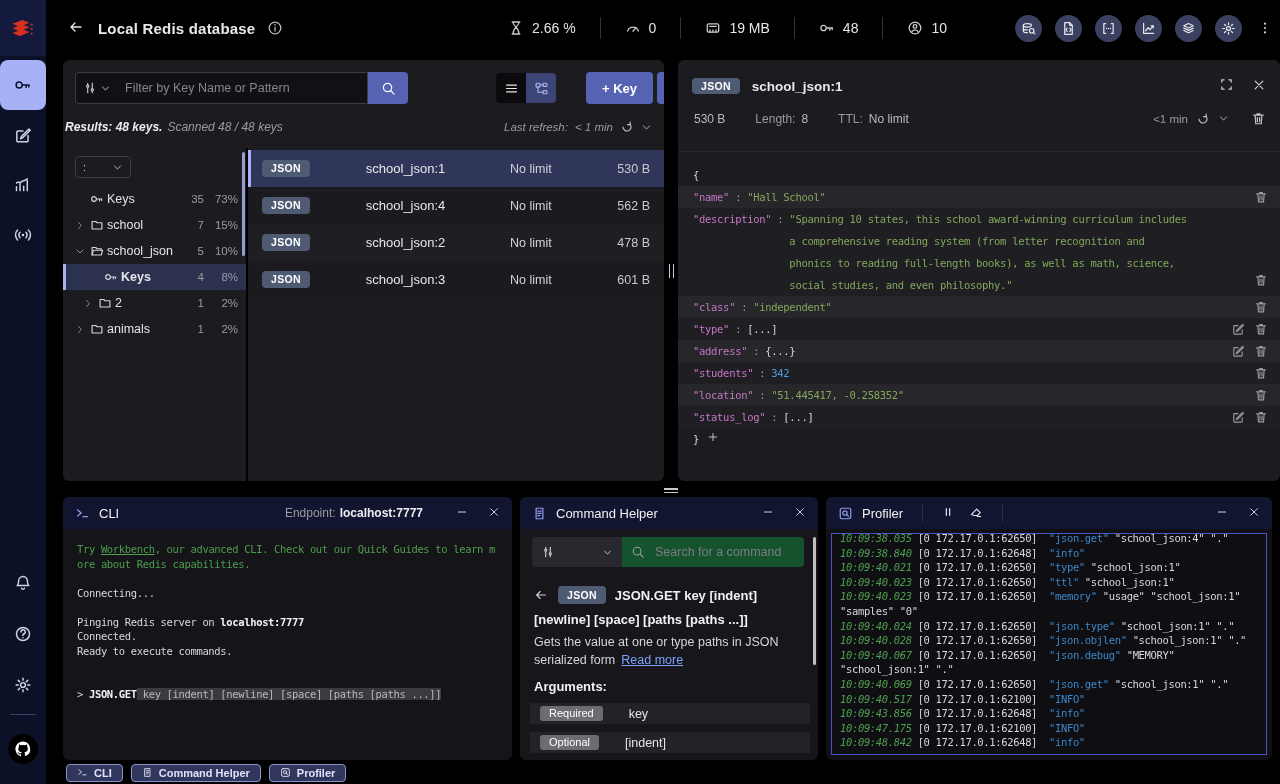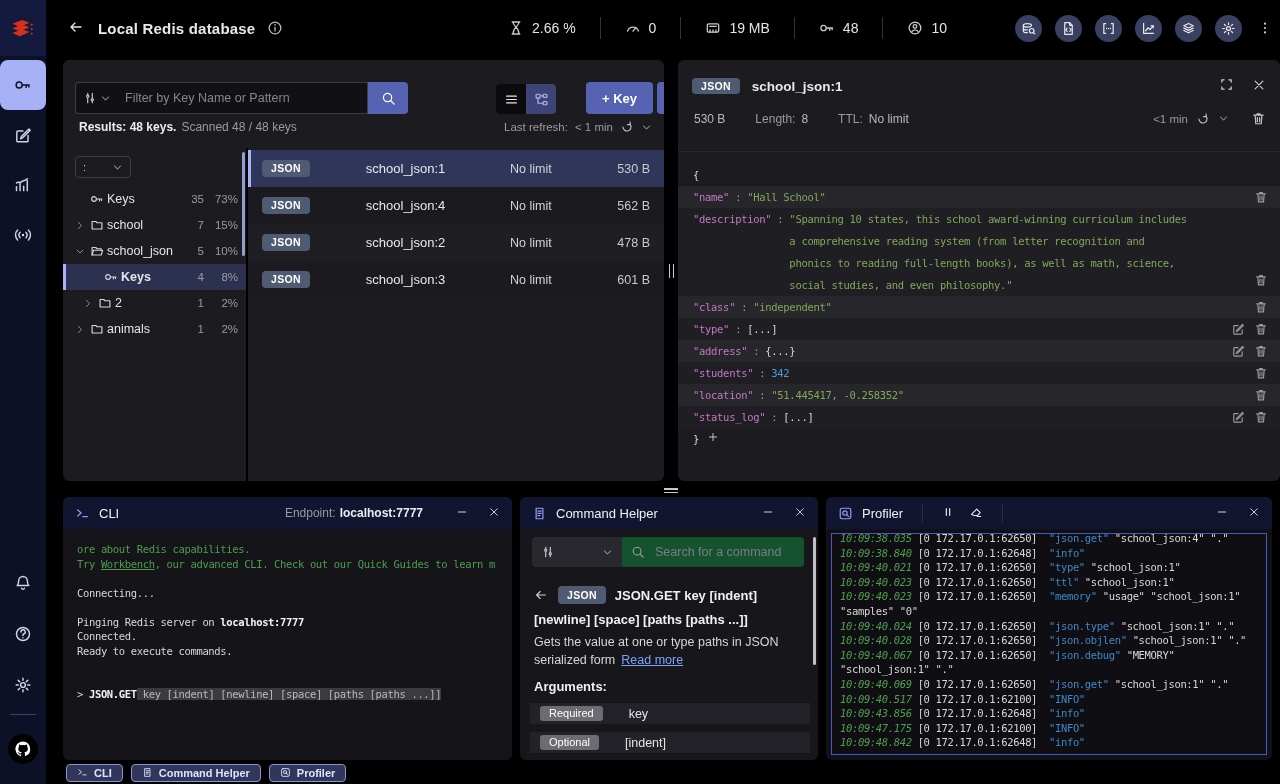--- a/index.html
+++ b/index.html
@@ -35,33 +35,33 @@
   .vsep{width:1px;height:22px;background:#33333a;margin:0 24px;}
   .tools{position:absolute;right:38px;top:0;height:56px;display:flex;align-items:center;gap:13px;}
   .toolbtn{width:27px;height:27px;border-radius:50%;background:#3a4160;display:flex;align-items:center;justify-content:center;color:#e8e8ee;}
   .kebab-btn{position:absolute;right:8px;top:21px;color:#d0d0d6;}
 
   
   .panel{position:absolute;background:#1b1b20;border-radius:6px;overflow:hidden;}
 
   
   #browser{left:63px;top:60px;width:601px;height:421px;}
-  .toolbar{position:absolute;left:12px;top:22px;height:32px;display:flex;align-items:flex-end;}
+  .toolbar{position:absolute;left:12px;top:12px;height:32px;display:flex;align-items:center;}
   .f-drop{width:42px;height:32px;background:#101015;border:1px solid #3c3c45;border-right:none;
           border-radius:4px 0 0 4px;display:flex;align-items:center;justify-content:center;gap:3px;color:#cfcfd6;}
   .f-input{width:251px;height:32px;background:#101015;border:1px solid #3c3c45;border-left:none;color:#e8e8ea;
            padding:0 8px;font-size:12.5px;outline:none;}
   .f-input::placeholder{color:#85858e;}
   .f-search{width:40px;height:32px;background:#5663b2;border-radius:0 4px 4px 0;display:flex;align-items:center;justify-content:center;color:#fff;}
   .toggles{margin-left:88px;display:flex;}
   .tg{width:30px;height:30px;display:flex;align-items:center;justify-content:center;background:#0b0b0e;color:#e8e8ea;border-radius:4px 0 0 4px;}
   .tg.active{background:#3d4577;color:#aab4f8;border-radius:0 4px 4px 0;}
   .addkey{margin-left:30px;width:67px;height:32px;background:#5663b2;border-radius:4px;color:#fff;font-weight:700;font-size:13px;}
   .bulk{margin-left:4px;width:31px;height:32px;background:#5663b2;border-radius:4px;display:flex;align-items:center;justify-content:center;color:#fff;}
-  .results{position:absolute;left:16px;top:60px;right:12px;display:flex;font-size:12px;color:#9a9aa0;}
+  .results{position:absolute;left:2px;top:60px;right:12px;display:flex;font-size:12px;color:#9a9aa0;font-style:italic;}
   .results b{color:#ececf0;font-weight:700;margin-right:5px;}
   .refresh-info{margin-left:auto;display:flex;align-items:center;gap:7px;color:#9a9aa0;font-size:11.5px;}
   .refresh-info .ic{color:#c2c2c8;}
   .browser-body{position:absolute;left:0;top:88px;right:0;bottom:0;display:flex;}
   .tree{width:185px;border-right:2px solid #000;position:relative;padding-top:6px;}
   .delim{margin:2px 0 8px 12px;width:56px;height:22px;border:1px solid #3c3c45;border-radius:4px;
          display:flex;align-items:center;justify-content:space-between;padding:0 7px;color:#cfcfd6;font-size:11px;}
   .titem{height:26px;display:flex;align-items:center;padding-right:8px;position:relative;color:#e4e4e8;font-size:12.5px;}
   .titem .chev{width:14px;color:#9a9aa0;}
   .titem .ticon{width:20px;color:#d6d6da;}
@@ -801,22 +801,22 @@
               </svg>
             </span></button>
         <button><span class="ic ic12">
               <svg viewBox="0 0 16 16" fill="none" stroke="currentColor" stroke-width="1.3" stroke-linecap="round" stroke-linejoin="round">
                 <path d="M3.6 3.6l8.8 8.8M12.4 3.6l-8.8 8.8"></path>
               </svg>
             </span></button>
       </div>
     </div>
     <div class="cli-body" id="cli-body">
+        <div class="cli-line"><span class="seg-green">Try </span><span class="seg-green-link">Workbench</span><span class="seg-green">, our advanced CLI. Check out our Quick Guides to learn m</span></div>
         <div class="cli-line"><span class="seg-green">ore about Redis capabilities.</span></div>
-        <div class="cli-line"><span class="seg-green">Try </span><span class="seg-green-link">Workbench</span><span class="seg-green">, our advanced CLI. Check out our Quick Guides to learn m</span></div>
         <div class="cli-line">&nbsp;</div>
         <div class="cli-line"><span class="seg-plain">Connecting...</span></div>
         <div class="cli-line">&nbsp;</div>
         <div class="cli-line"><span class="seg-plain">Pinging Redis server on </span><span class="seg-bold">localhost:7777</span></div>
         <div class="cli-line"><span class="seg-plain">Connected.</span></div>
         <div class="cli-line"><span class="seg-plain">Ready to execute commands.</span></div>
         <div class="cli-line">&nbsp;</div>
         <div class="cli-line">&nbsp;</div>
         <div class="cli-line"><span class="seg-plain">&gt; </span><span class="seg-bold">JSON.GET</span><span class="seg-hint"> key [indent] [newline] [space] [paths [paths ...]]</span></div>
       </div>

